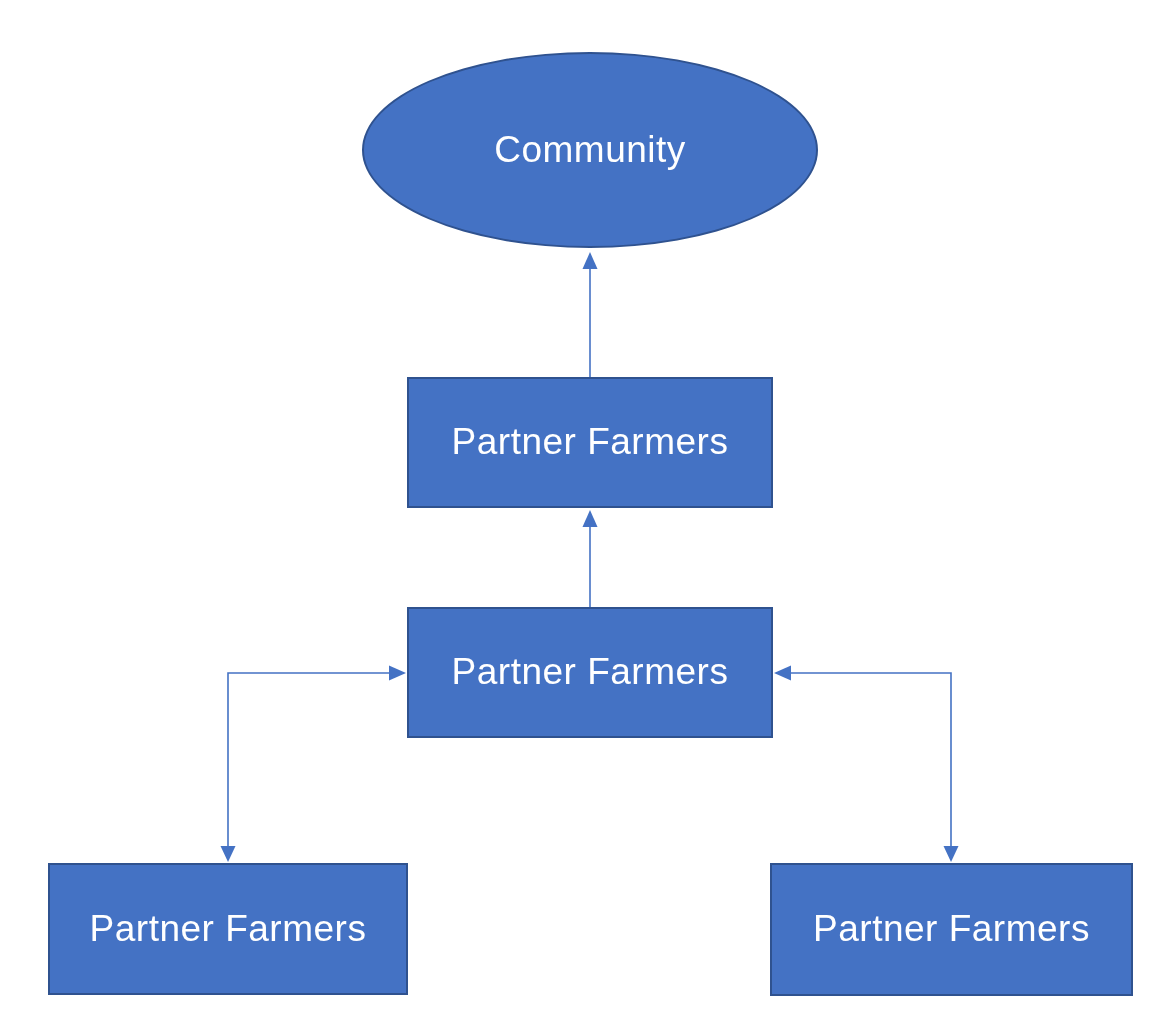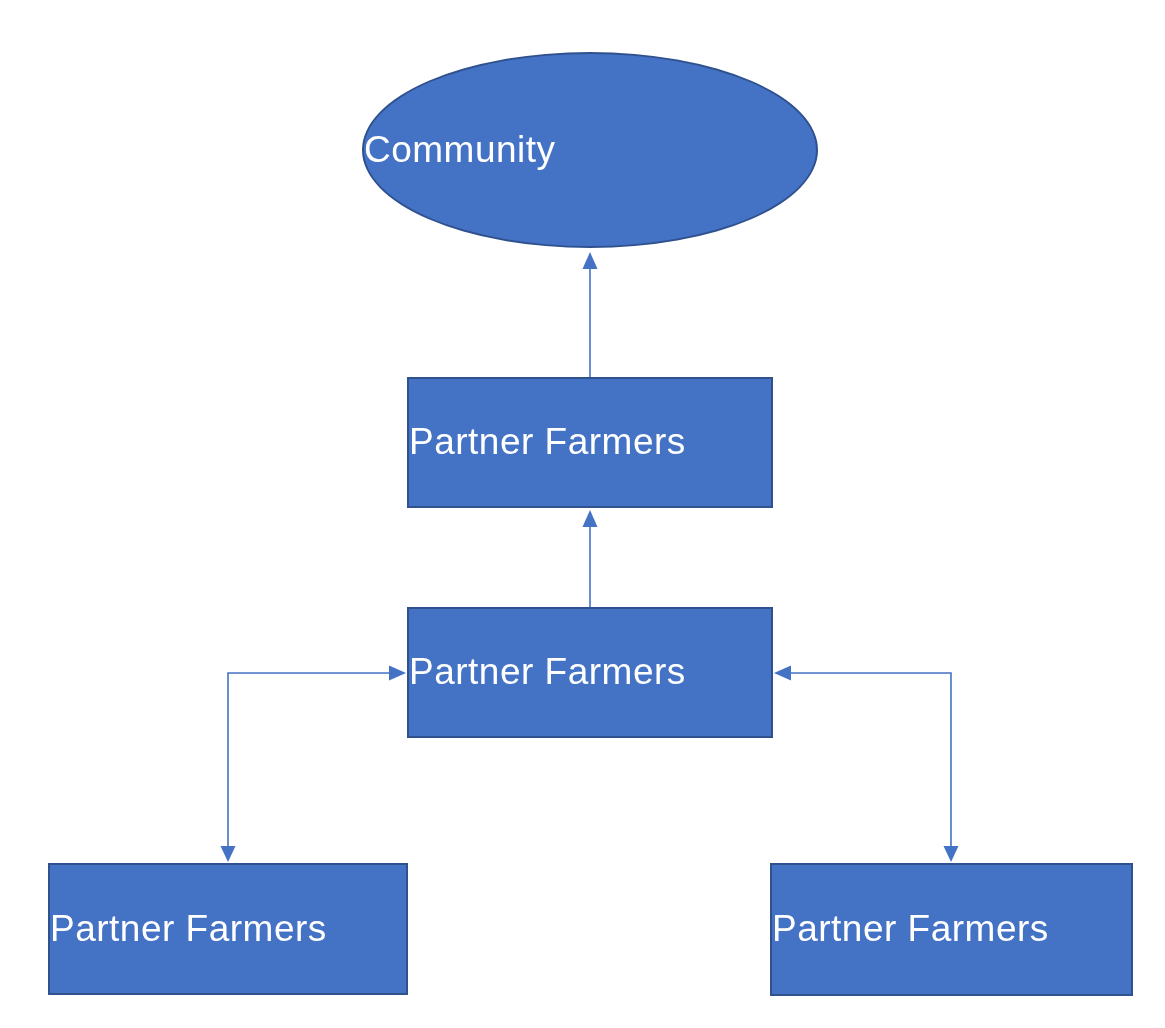--- a/index.html
+++ b/index.html
@@ -30,21 +30,21 @@
     fill: none;
   }
   .connector-layer polygon {
     fill: var(--arrow);
     stroke: none;
   }
   .node {
     position: absolute;
     display: flex;
     align-items: center;
-    justify-content: flex-start;
+    justify-content: center;
     background: var(--shape-fill);
     color: var(--text);
     text-align: center;
   }
   .node .label {
     font-size: 37px;
     line-height: 1.15;
     letter-spacing: 0.5px;
   }
   .rect-node {

